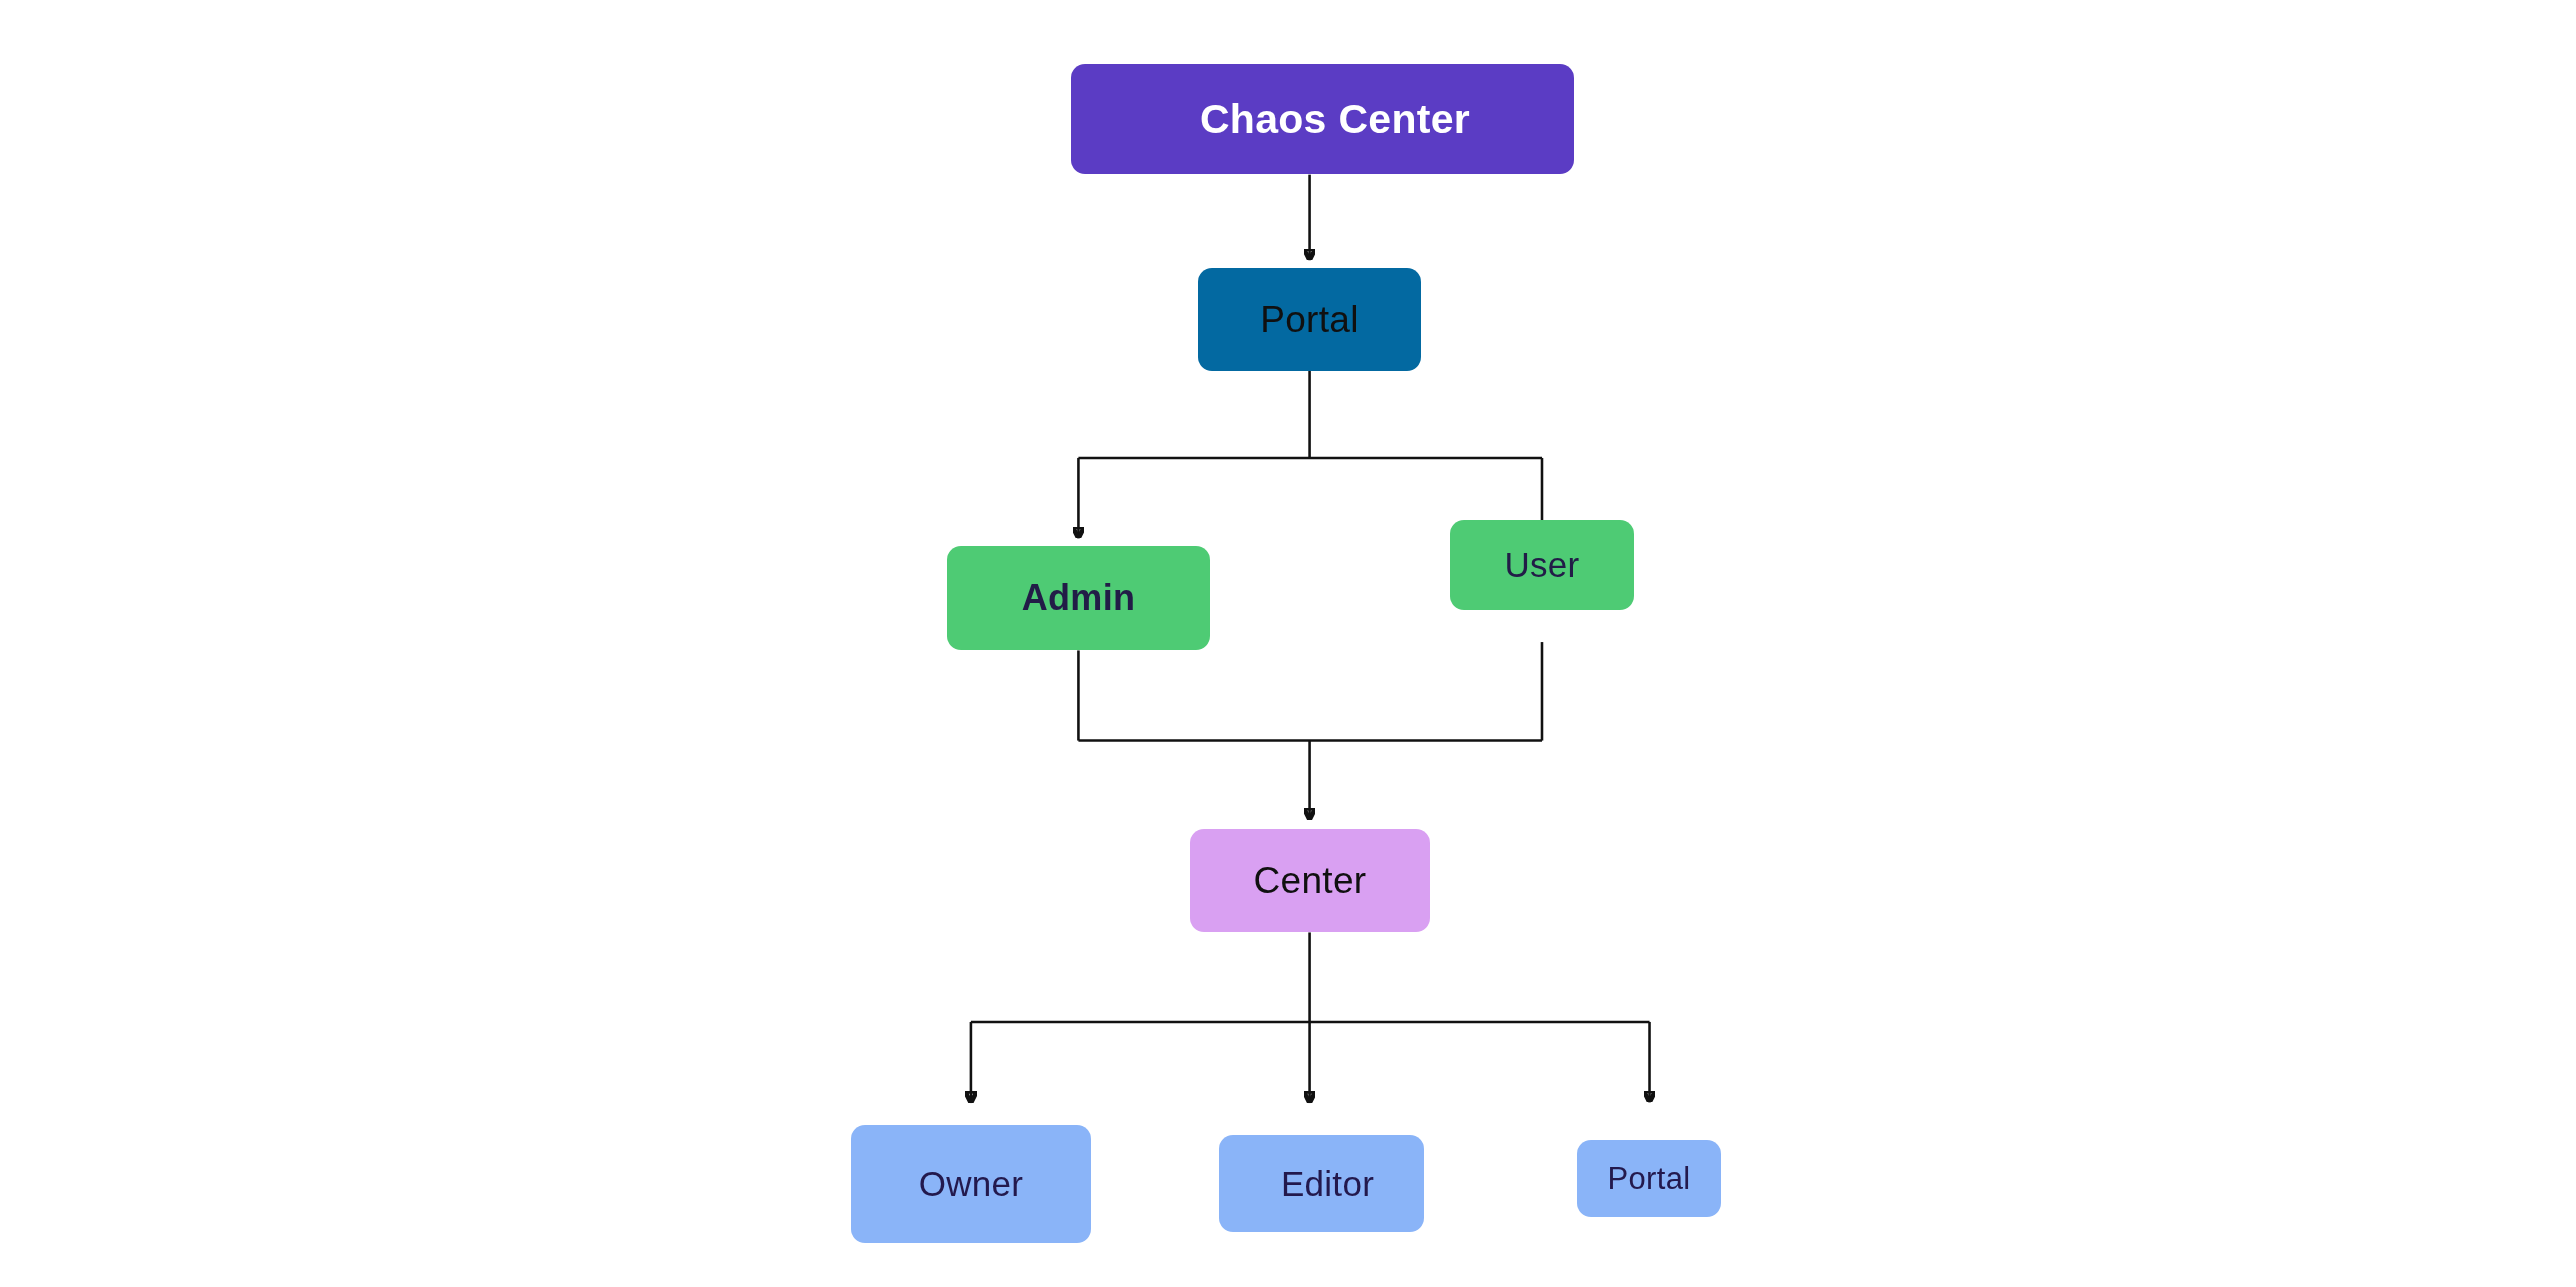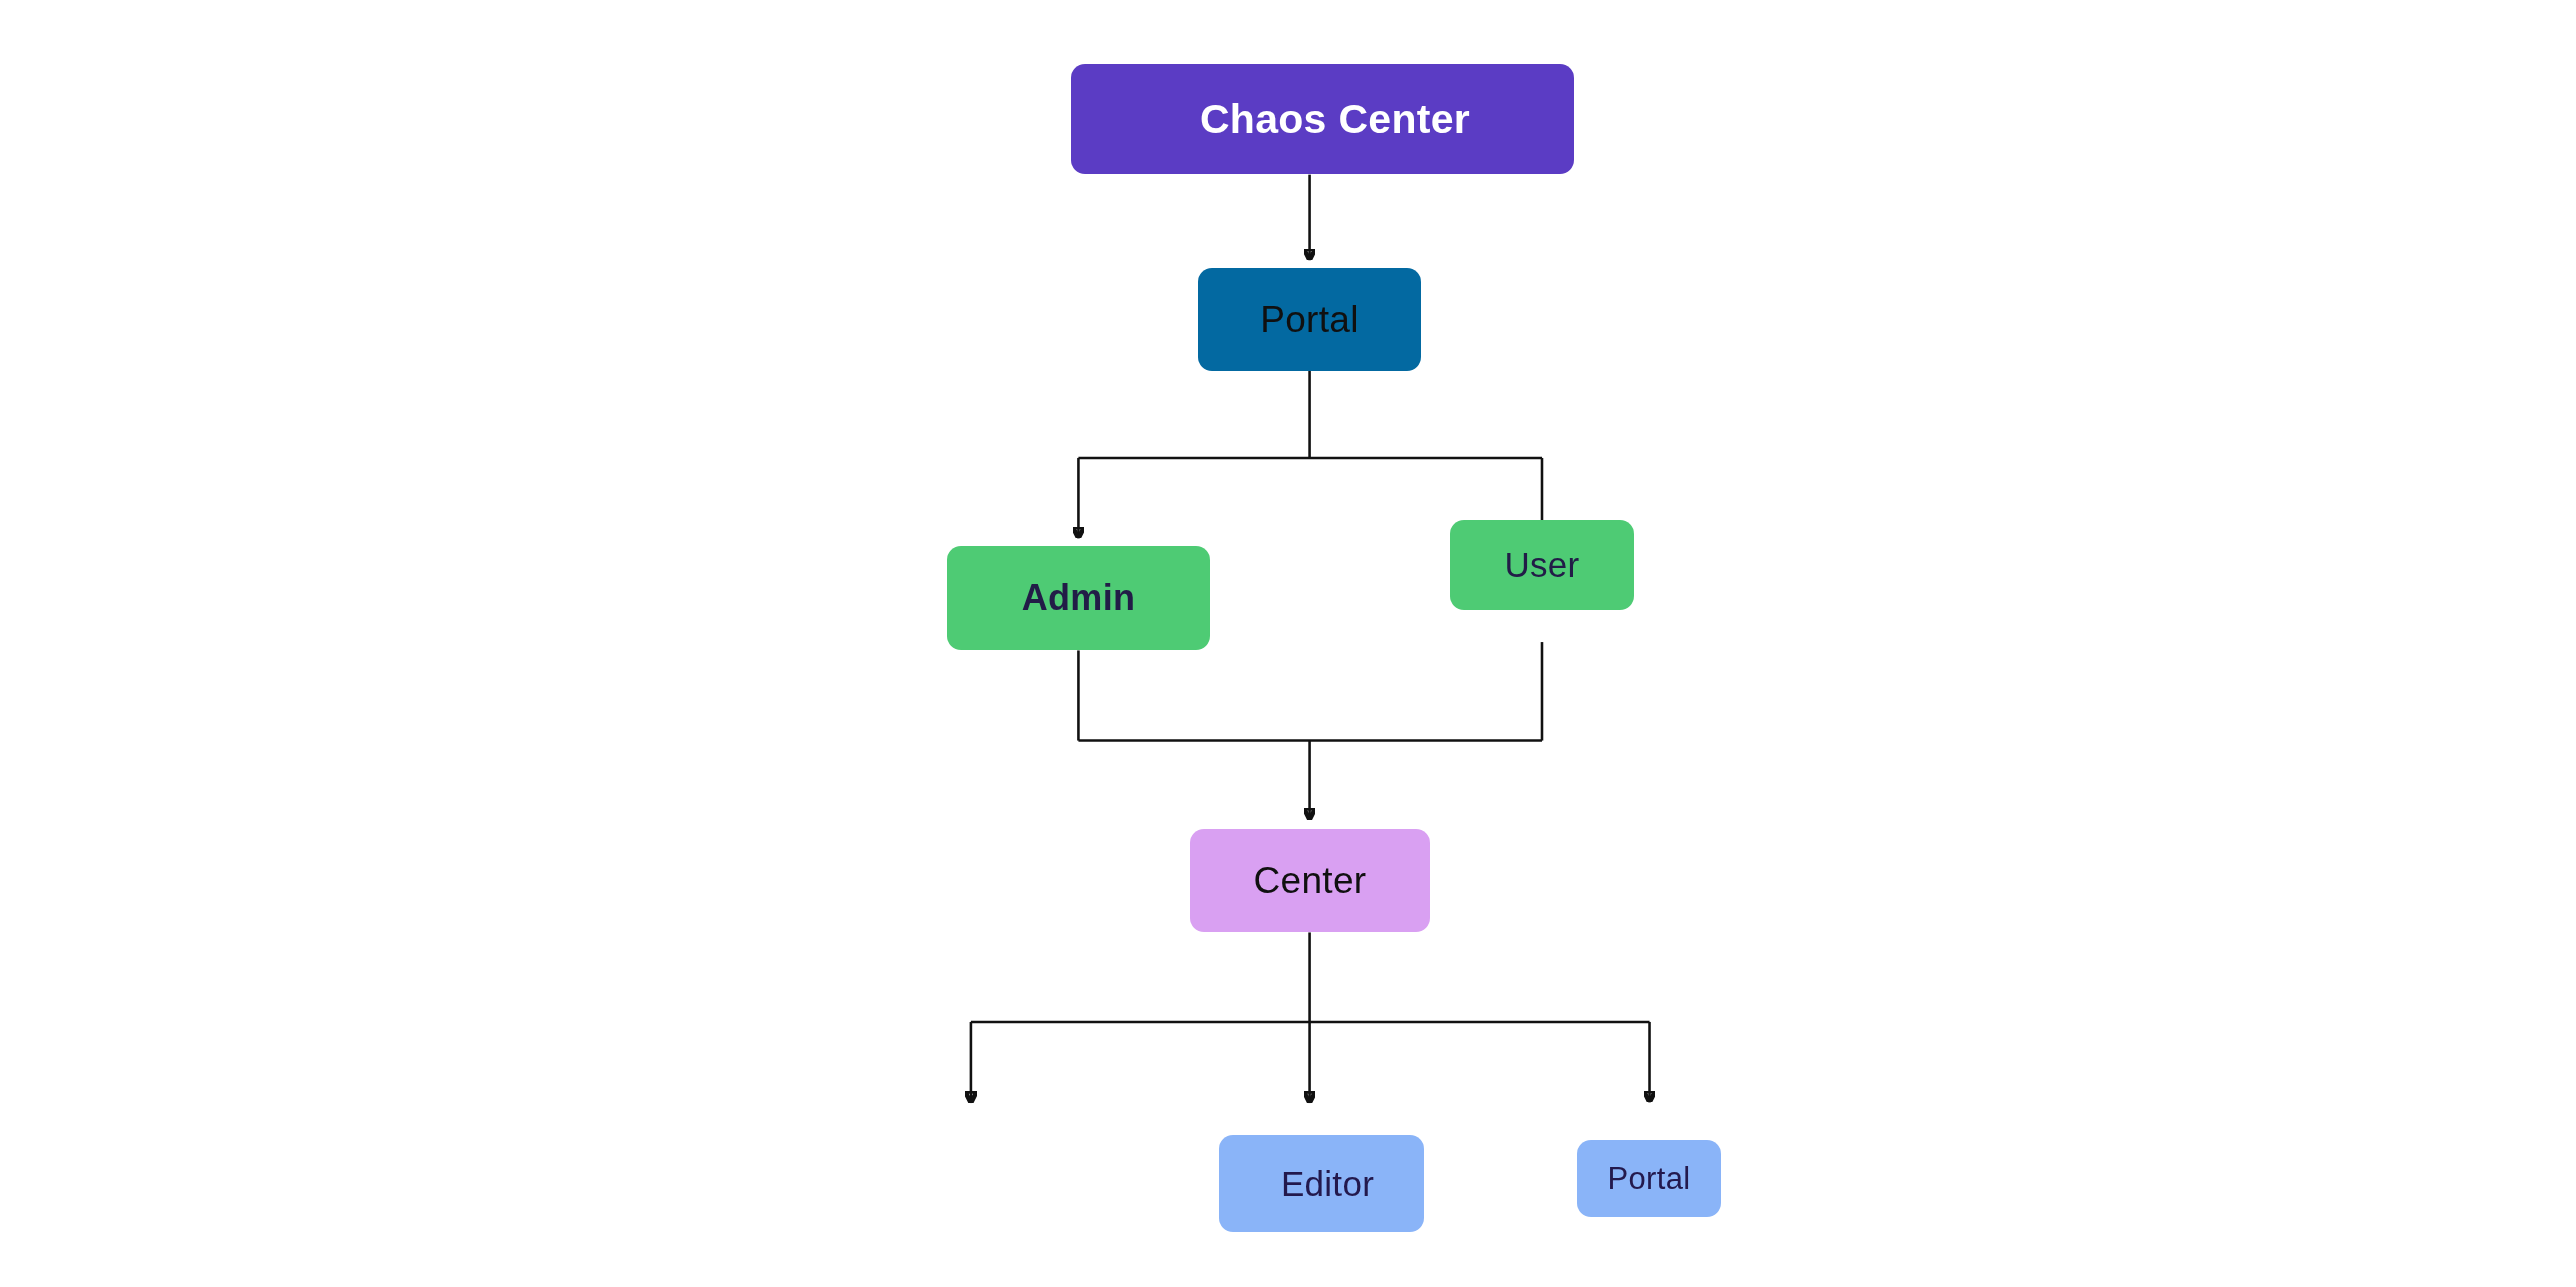--- a/index.html
+++ b/index.html
@@ -115,20 +115,23 @@
   </div>
 
   <div class="node node-user" style="background-color: rgb(78, 203, 116); color: rgb(34, 28, 71);">
     <span>User</span>
   </div>
 
   <div class="node node-project" style="background-color: rgb(217, 160, 242); color: rgb(16, 16, 16);">
     <span>Center</span>
   </div>
 
+  <div class="node node-owner" style="background-color: rgb(138, 180, 248); color: rgb(35, 25, 77);">
+    <span>Owner</span>
+  </div>
 
   <div class="node node-editor" style="background-color: rgb(138, 180, 248); color: rgb(35, 25, 77);">
     <span>Editor</span>
   </div>
 
   <div class="node node-viewer" style="background-color: rgb(138, 180, 248); color: rgb(35, 25, 77);">
     <span>Portal</span>
   </div>
 
 </div>

